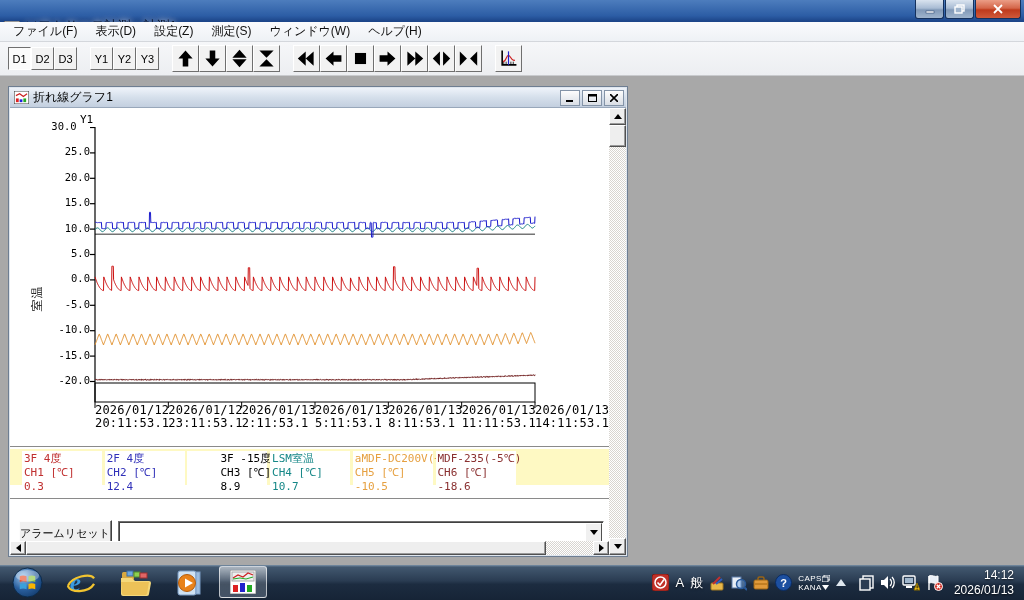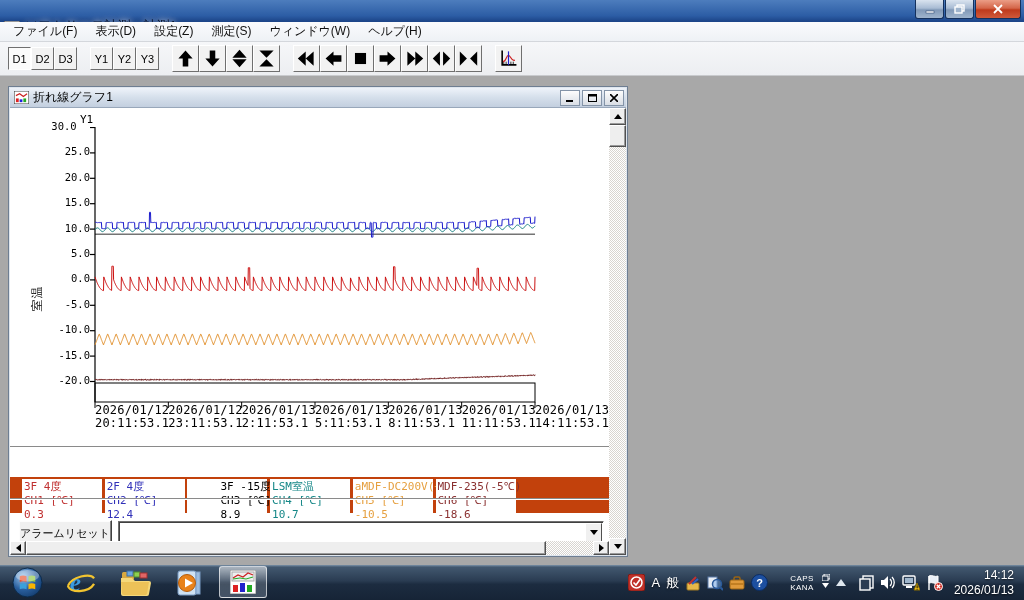--- a/index.html
+++ b/index.html
@@ -50,21 +50,21 @@
   
   .mono { font-family:"DejaVu Sans Mono","Liberation Mono",monospace; }
   .y1-label { position:absolute; left:70px; top:5px; font-size:11px; color:#000; }
   .ytick-label { position:absolute; left:28px; width:52px; text-align:right; font-size:10.5px; color:#000; }
   .axis-title { position:absolute; left:14px; top:182px; font-size:12px; color:#000; transform:rotate(-90deg); transform-origin:center; letter-spacing:1px; }
   .xlabel { position:absolute; font-size:12px; line-height:13px; color:#000; white-space:nowrap; letter-spacing:.2px; }
   #chart-svg { position:absolute; left:78px; top:19px; }
 
   
   .divider { position:absolute; left:0; right:17px; height:2px; border-top:1px solid #8a8a8a; border-bottom:1px solid #ffffff; }
-  .chan-panel { position:absolute; left:0; top:341px; right:17px; height:36px; background:#c2410c;margin-top:28px; }
+  .chan-panel { position:absolute; left:0; top:341px; right:17px; height:36px; background:#fef9c3; }
   .chan-cell { position:absolute; top:2px; width:80px; height:44px; background:#ffffff; font-size:11px; line-height:14px; padding:1px 2px; white-space:nowrap; overflow:visible; }
 
   
   .alarm-btn { position:absolute; left:8px; top:412px; width:94px; height:26px; background:#f0f0f0;
     border:1px solid; border-color:#ffffff #404040 #404040 #ffffff; box-shadow:inset -1px -1px 0 #808080, inset 1px 1px 0 #fdfdfd;
     font-size:11px; color:#000; display:flex; align-items:center; justify-content:center; }
   .alarm-combo { position:absolute; left:108px; top:413px; width:486px; height:23px; background:#fff;
     border:1px solid; border-color:#6f6f6f #ffffff #ffffff #6f6f6f; box-shadow:inset 1px 1px 0 #404040; }
   .combo-arrow { position:absolute; right:1px; top:1px; width:17px; bottom:1px; background:#f0f0f0;
     border:1px solid; border-color:#ffffff #505050 #505050 #ffffff; display:flex; align-items:center; justify-content:center; }
@@ -94,21 +94,21 @@
 
   
   .taskbar { position:absolute; left:0; top:565px; width:1024px; height:35px;
     background:linear-gradient(180deg,#7b92a8 0%,#42586f 6%,#2a3c52 45%,#1c2c40 55%,#162436 100%); display:flex; align-items:center; }
   .tb-slot { width:54px; height:35px; display:flex; align-items:center; justify-content:center; }
   .task-active { width:48px; height:32px; margin:1px 0 2px 0; border:1px solid rgba(255,255,255,.65); border-radius:3px;
     background:linear-gradient(180deg,rgba(255,255,255,.55),rgba(255,255,255,.18) 50%,rgba(200,220,240,.25)); display:flex; align-items:center; justify-content:center; }
   .tray { position:absolute; right:0; top:0; height:35px; display:flex; align-items:center; }
   .tray-txt { color:#fff; font-size:13px; margin:0 3px; text-shadow:0 1px 2px rgba(0,0,0,.7); }
   .imebar { display:flex; flex-direction:column; justify-content:center; margin:0 3px; color:#fff; font-size:8px; line-height:9px; letter-spacing:.5px; }
-  .imebar .row { display:flex; gap:8px;margin-left:16px; }
+  .imebar .row { display:flex; align-items:center; gap:0; }
   .clock { color:#fff; text-align:right; font-size:12px; line-height:15px; margin:0 10px 0 8px; text-shadow:0 1px 2px rgba(0,0,0,.7); }
   .tray-ico { margin:0 3px; display:flex; align-items:center; justify-content:center; }
 </style>
 </head>
 <body>
 
 <div class="titlebar">
   <svg class="app-ico" viewBox="0 0 16 14">
     <rect x="0" y="0" width="16" height="14" fill="#fff" stroke="#333"></rect>
     <polyline points="2,5 6,3 10,6 14,3" fill="none" stroke="#c22" stroke-width="1.3"></polyline>

